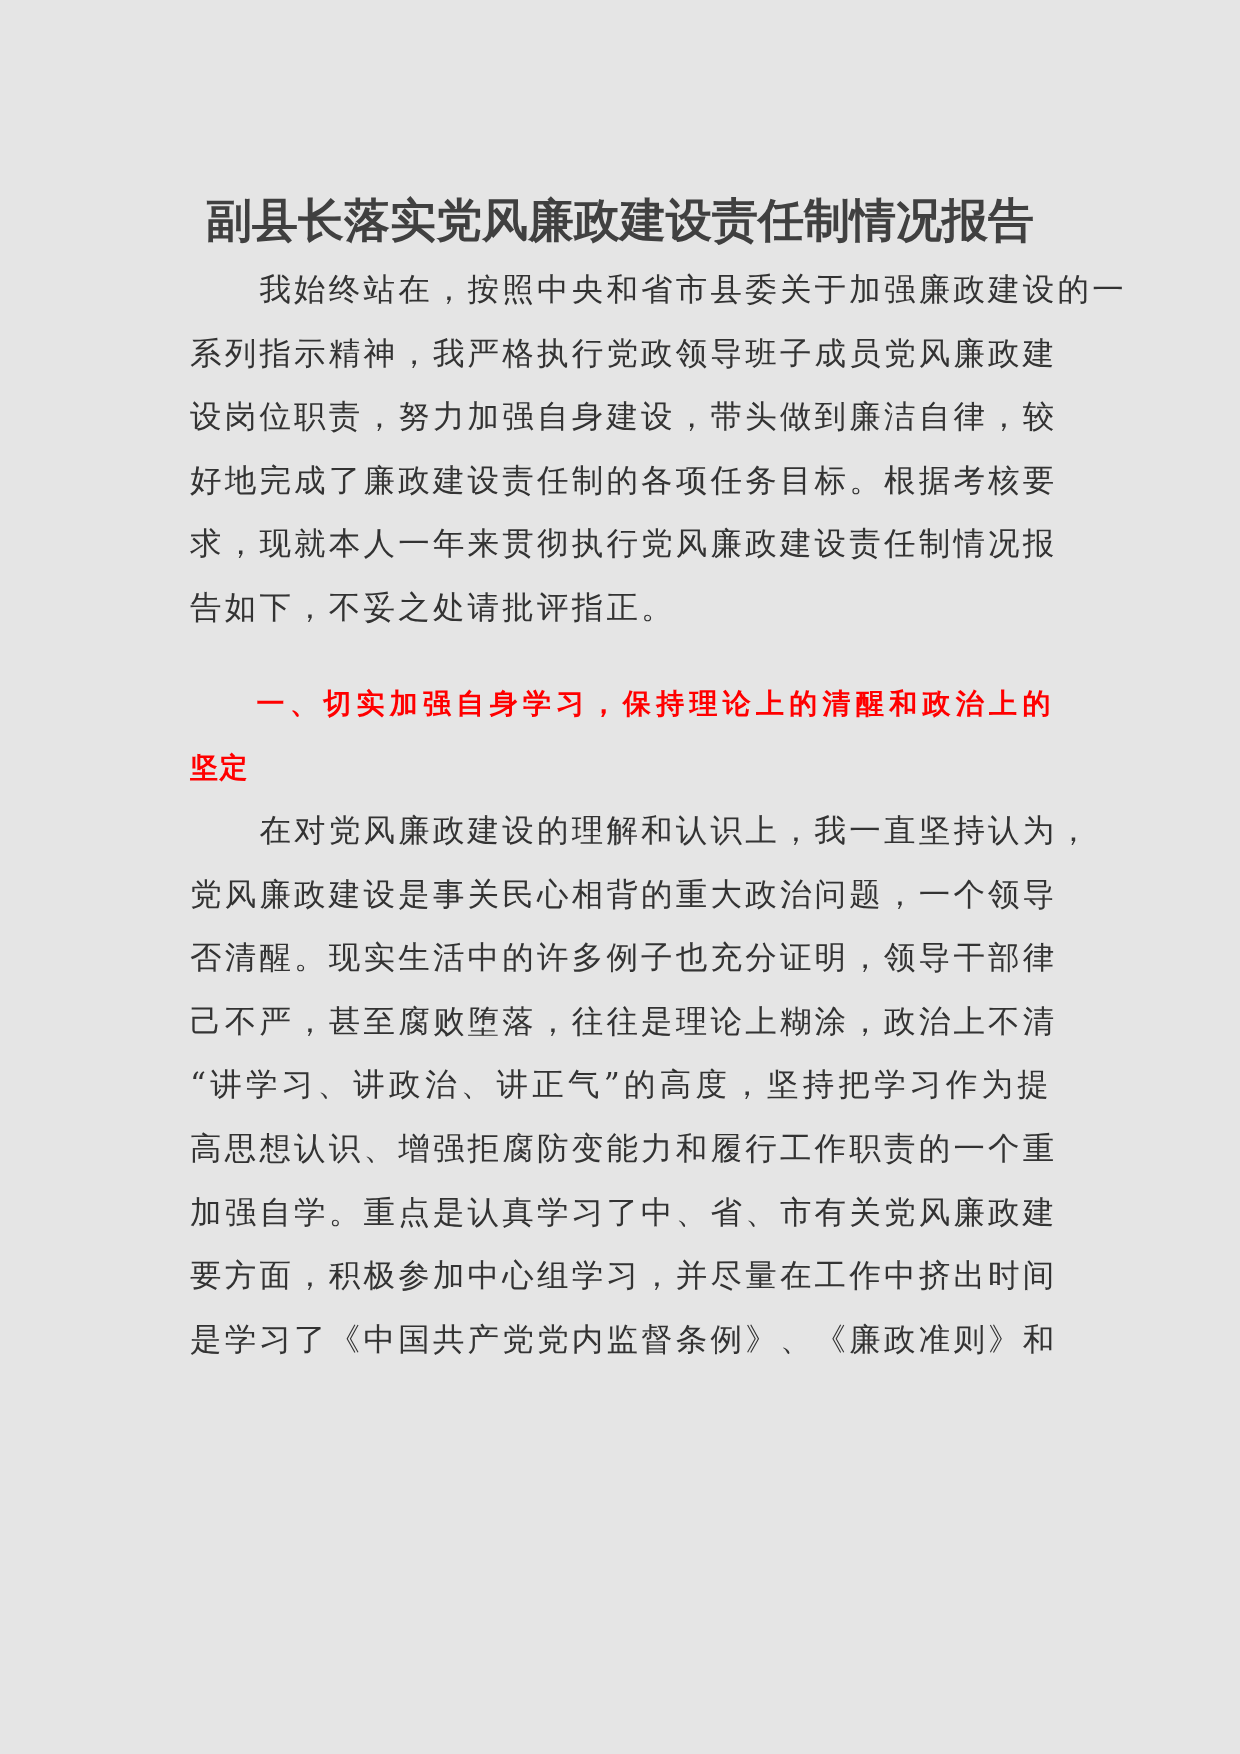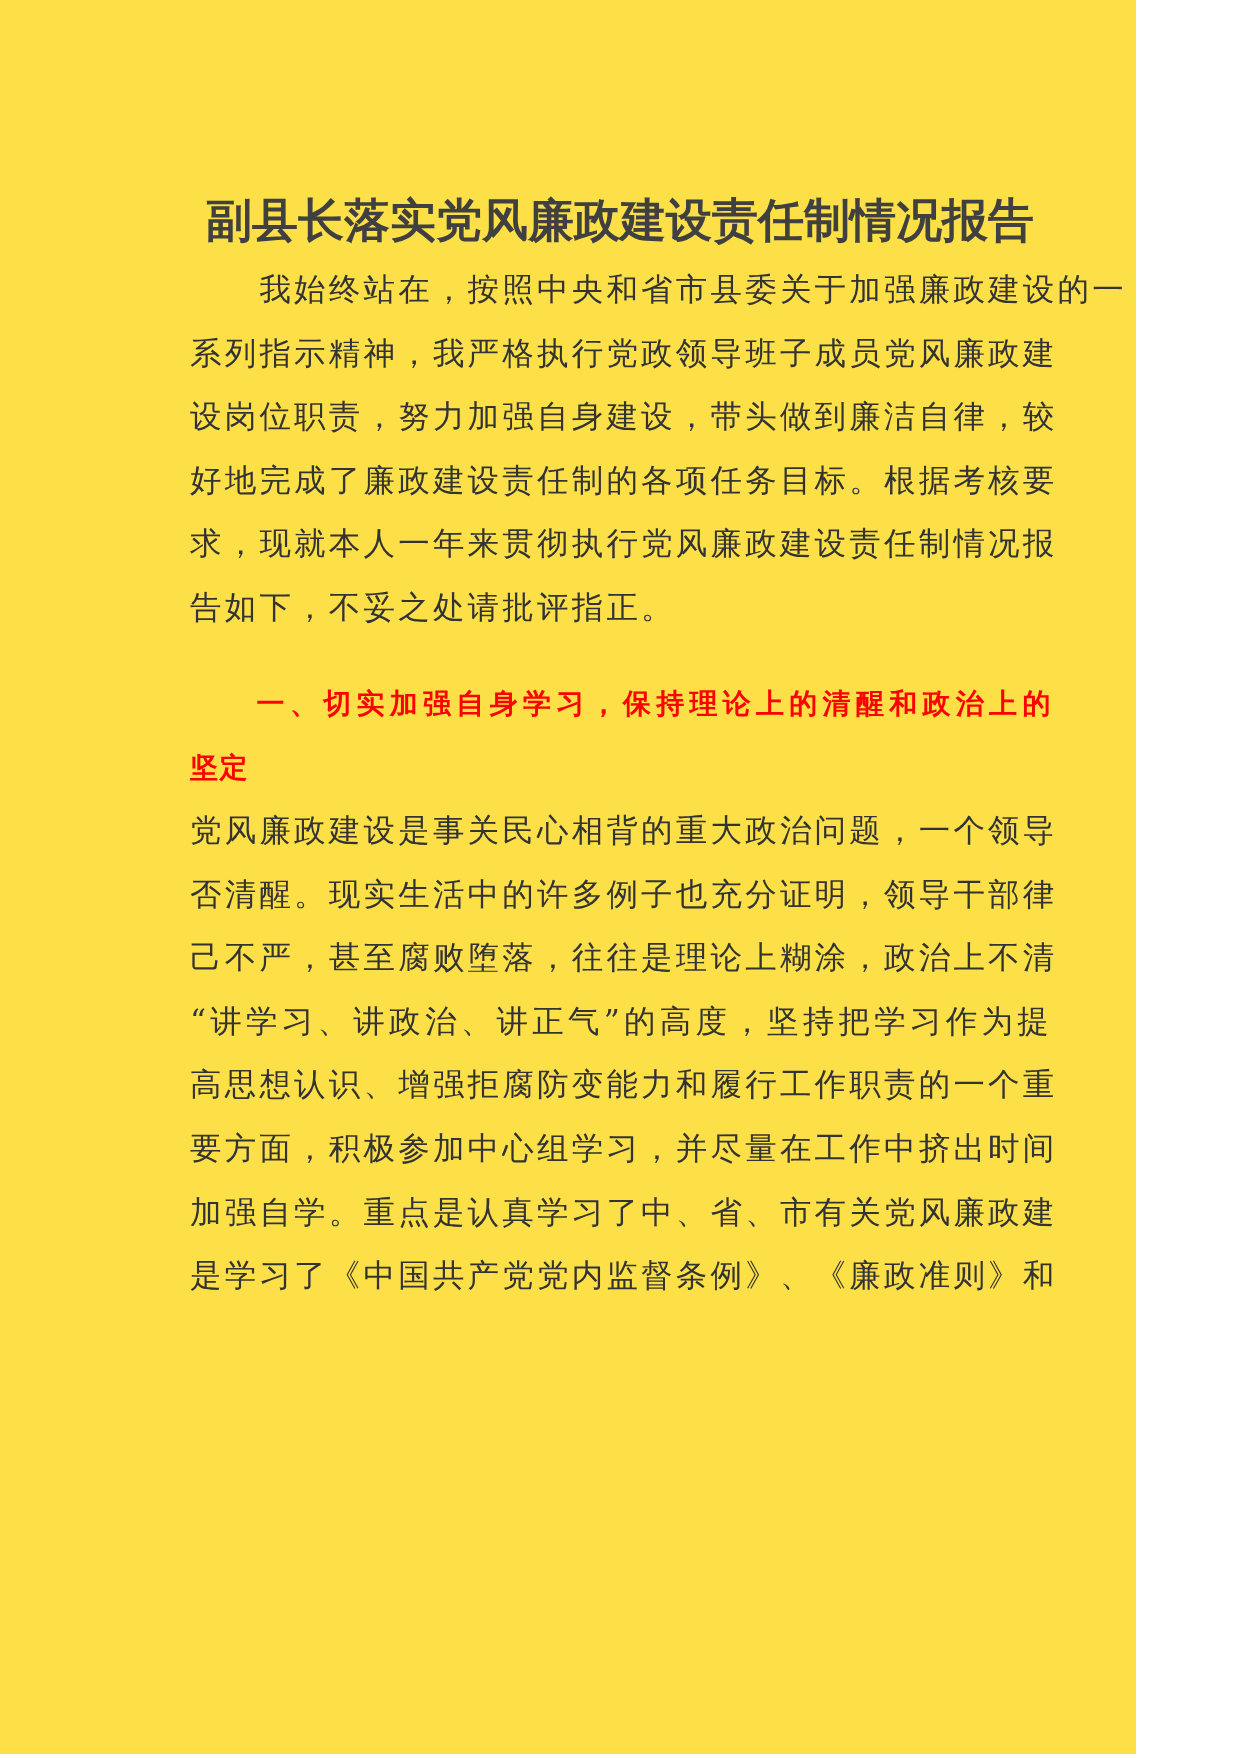--- a/index.html
+++ b/index.html
@@ -9,23 +9,23 @@
     }
     body {
       width: 1240px;
       height: 1754px;
       position: relative;
       overflow: hidden;
     }
     .page {
       position: absolute;
       left: 0; top: 0;
-      width: 1136px;
+      width: 1240px;
       height: 1754px;
-      background: #fde047;
+      background: #e5e5e5;
     }
     .title {
       position: absolute;
       left: 0;
       top: 190px;
       width: 1240px;
       text-align: center;
       font-family: "DejaVu Sans", "Liberation Sans", sans-serif;
       font-weight: bold;
       font-size: 46px;
@@ -91,23 +91,24 @@
     <span class="line">求，现就本人一年来贯彻执行党风廉政建设责任制情况报</span>
     <span class="line last">告如下，不妥之处请批评指正。</span>
   </div>
 
   <div class="heading1">
     <span class="line">　　一、切实加强自身学习，保持理论上的清醒和政治上的</span>
     <span class="line last">坚定</span>
   </div>
 
   <div class="body-text para2">
+    <span class="line">　　在对党风廉政建设的理解和认识上，我一直坚持认为，</span>
     <span class="line">党风廉政建设是事关民心相背的重大政治问题，一个领导</span>
     <span class="line">否清醒。现实生活中的许多例子也充分证明，领导干部律</span>
     <span class="line">己不严，甚至腐败堕落，往往是理论上糊涂，政治上不清</span>
     <span class="line">“讲学习、讲政治、讲正气”的高度，坚持把学习作为提</span>
     <span class="line">高思想认识、增强拒腐防变能力和履行工作职责的一个重</span>
+    <span class="line">加强自学。重点是认真学习了中、省、市有关党风廉政建</span>
     <span class="line">要方面，积极参加中心组学习，并尽量在工作中挤出时间</span>
-    <span class="line">加强自学。重点是认真学习了中、省、市有关党风廉政建</span>
     <span class="line">是学习了《中国共产党党内监督条例》、《廉政准则》和</span>
   </div>
 
 </div>
 
 </body></html>

